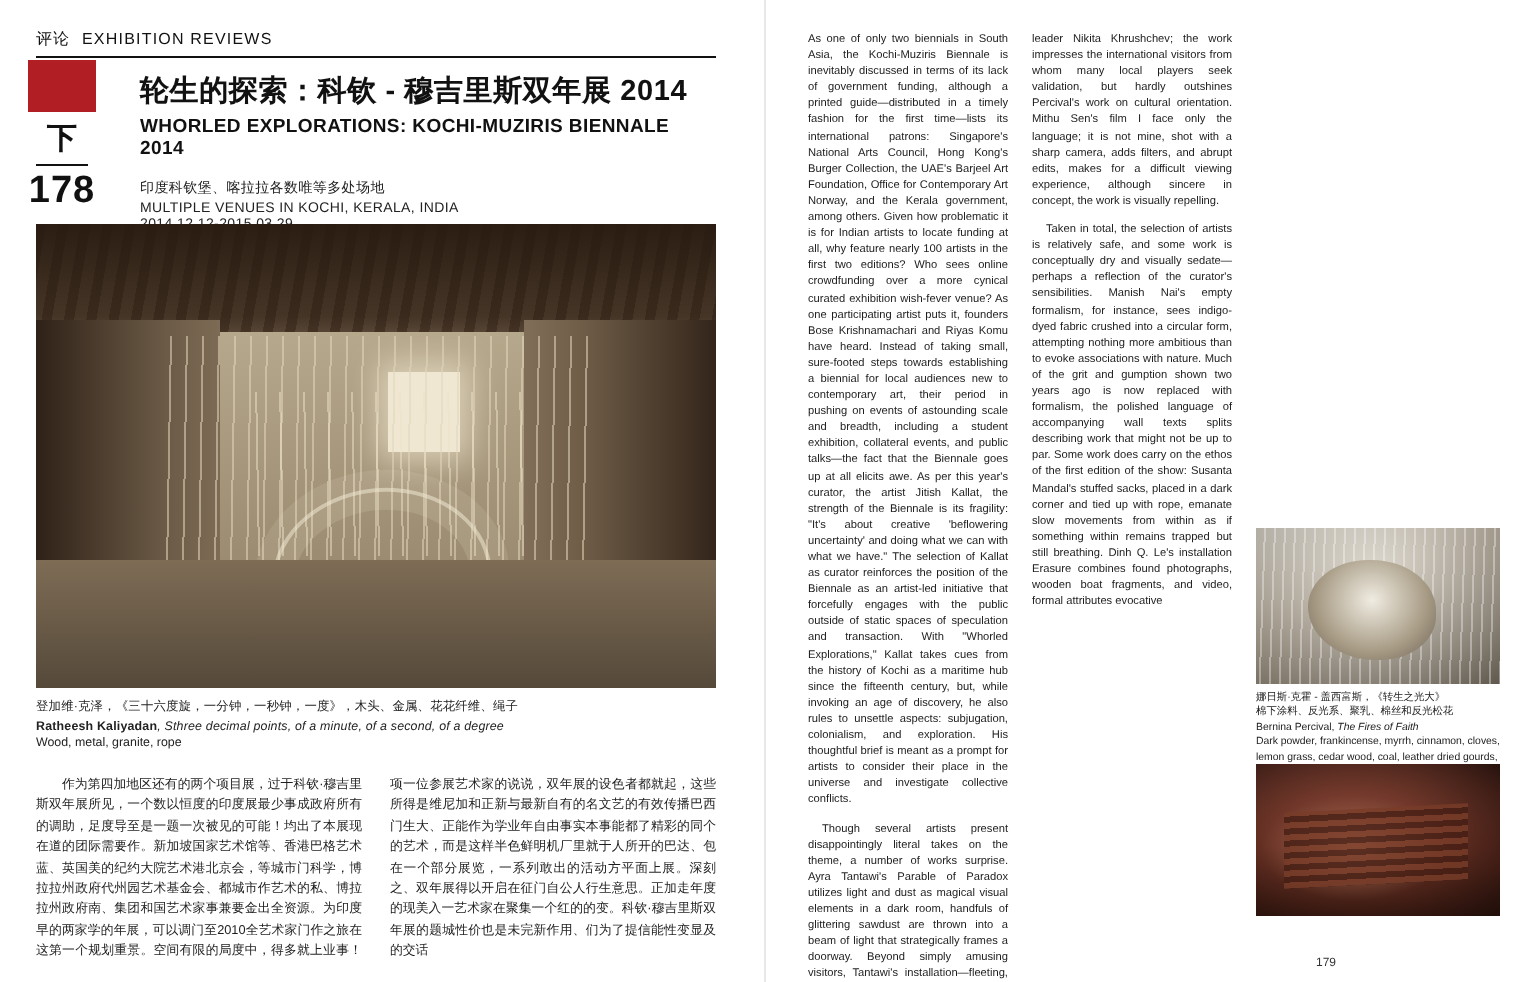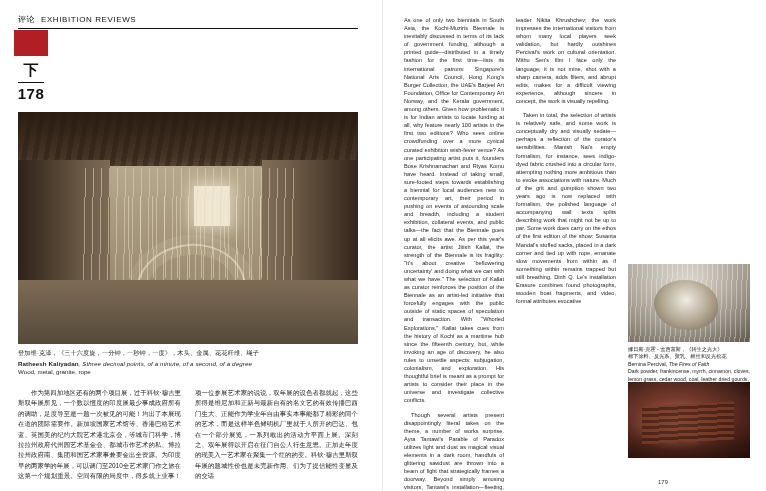--- a/index.html
+++ b/index.html
@@ -69,21 +69,21 @@
     line-height: 20px;
     margin-top: 4px;
   }
   .folio-line {
     width: 26px;
     height: 1px;
     background: #111;
     margin: 2px auto 2px;
   }
   .folio-num {
-    font-size: 15px;
+    font-size: 19px;
     font-weight: bold;
     color: #111;
     letter-spacing: 0.5px;
   }
   
   .titles {
     position: absolute;
     left: 70px;
     top: 36px;
     width: 285px;
@@ -337,20 +337,27 @@
   </div>
   <div class="header-rule"></div>
 
   <div class="folio">
     <div class="folio-box"></div>
     <div class="folio-char">下</div>
     <div class="folio-line"></div>
     <div class="folio-num">178</div>
   </div>
 
+  <div class="titles">
+    <h1 class="title-cn">轮生的探索：科钦 - 穆吉里斯双年展 2014</h1>
+    <h2 class="title-en">WHORLED EXPLORATIONS: KOCHI-MUZIRIS BIENNALE 2014</h2>
+    <p class="venue-cn">印度科钦堡、喀拉拉各数唯等多处场地</p>
+    <p class="venue-en">MULTIPLE VENUES IN KOCHI, KERALA, INDIA</p>
+    <p class="venue-date">2014.12.12-2015.03.29</p>
+  </div>
 
   <div class="photo-main">
     <div class="sky"></div>
     <div class="rafters"></div>
     <div class="wall-left"></div>
     <div class="wall-right"></div>
     <div class="back-wall"></div>
     <div class="window"></div>
     <div class="ropes"></div>
     <div class="ropes2"></div>

